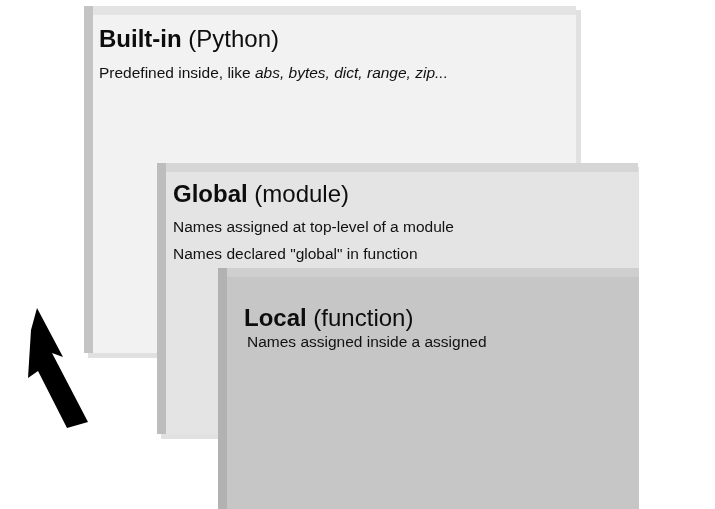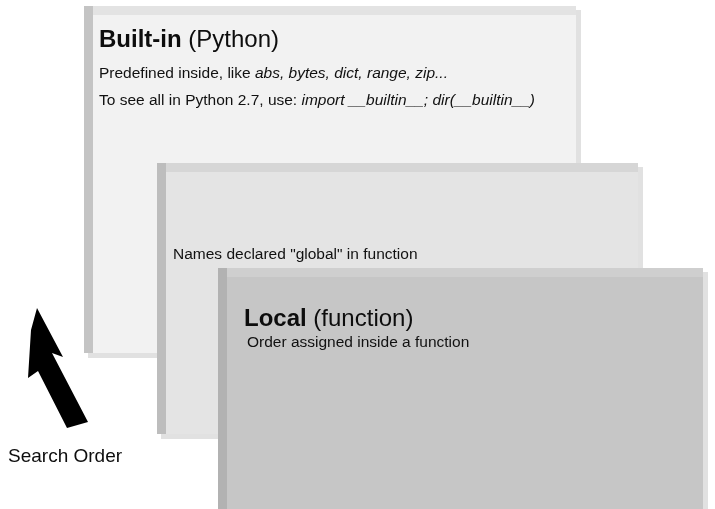--- a/index.html
+++ b/index.html
@@ -2,21 +2,21 @@
 <html><head>
 <meta charset="utf-8">
 <style>
   html, body {
     margin: 0;
     padding: 0;
     background: #ffffff;
   }
   #stage {
     position: relative;
-    width: 715px;
+    width: 639px;
     height: 509px;
     background: #ffffff;
     overflow: hidden;
     font-family: "Liberation Sans", sans-serif;
     -webkit-font-smoothing: antialiased;
   }
 
   
   .card {
     position: absolute;
@@ -128,58 +128,60 @@
 
     <div class="content">
       <div class="card-title" style="left:15px; top:19px;">
         <span class="strong">Built-in</span><span>&nbsp;</span><span class="light">(Python)</span>
       </div>
 
       <div class="card-line" style="left:15px; top:57px;">
         <span>Predefined inside, like </span><em>abs, bytes, dict, range, zip...</em>
       </div>
 
-      <div class="card-line" style="left:15px; top:84px;">
-        <span>To see all in Python 2.7, use: </span><em>import __builtin__; dir(__builtin__)</em>
-      </div>
 
     </div>
   </div>
 
   <div class="card" id="card-global" style="left:157px; top:163px; width:481px; height:271px;">
     <div class="shadow"></div>
     <div class="face"></div>
     <div class="topbar"></div>
     <div class="spine"></div>
 
     <div class="content">
+      <div class="card-title" style="left:16px; top:17px;">
+        <span class="strong">Global</span><span>&nbsp;</span><span class="light">(module)</span>
+      </div>
 
+      <div class="card-line" style="left:16px; top:54px;">
+        <span>Names assigned at top-level of a module</span>
+      </div>
 
       <div class="card-line" style="left:16px; top:81px;">
         <span>Names declared "global" in function</span>
       </div>
     </div>
   </div>
 
   <div class="card" id="card-local" style="left:218px; top:268px; width:485px; height:245px;">
     <div class="shadow"></div>
     <div class="face"></div>
     <div class="topbar"></div>
     <div class="spine"></div>
 
     <div class="content">
       <div class="card-title" style="left:26px; top:25px;margin-top:11px;">
         <span class="strong">Local</span><span>&nbsp;</span><span class="light">(function)</span>
       </div>
 
       <div class="card-line" style="left:29px; top:64px;">
-        <span>Order assigned inside a function</span>
+        <span>Names assigned inside a assigned</span>
       </div>
     </div>
   </div>
 
   <svg id="search-arrow" viewBox="0 0 90 135">
     <polygon points="27,8 53,57 42,53 78,122 57,128 28,71 18,78 21,30" fill="#000000"></polygon>
   </svg>
 
-  <div id="search-order-label">Search Order</div>
 
 </div>
 
 </body></html>

